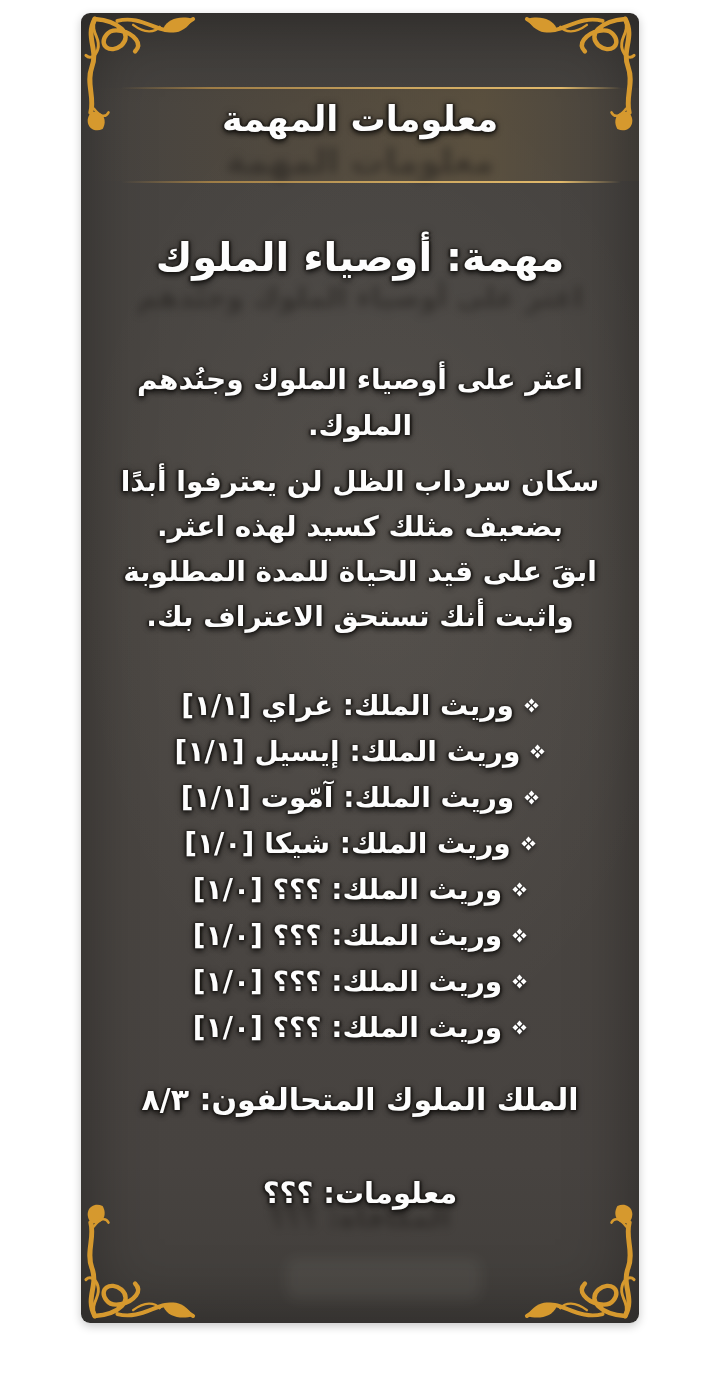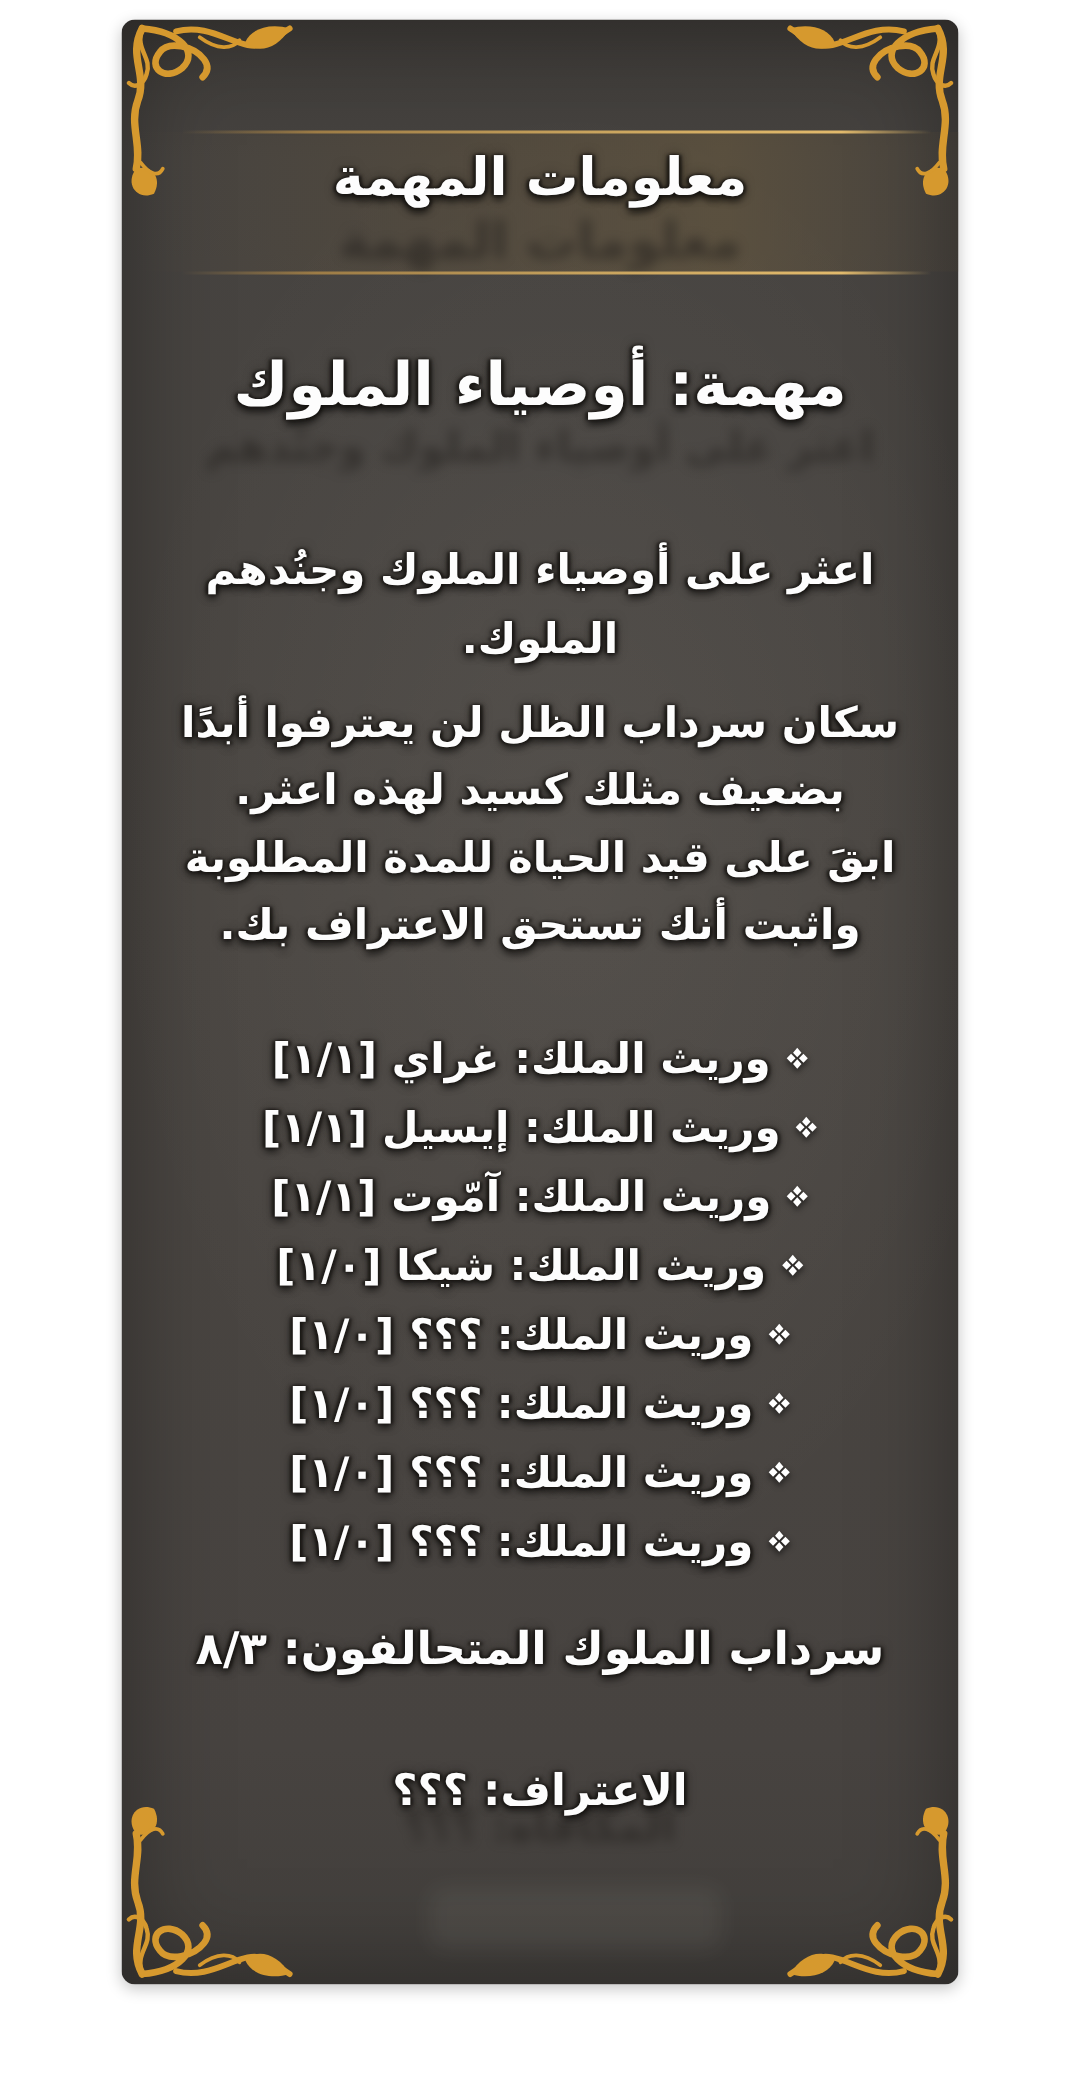--- a/index.html
+++ b/index.html
@@ -199,26 +199,26 @@
     <div class="obj-row">
       <svg class="bullet">
           <use href="#diamondBullet"></use>
         </svg>
       <span class="label">وريث الملك: ؟؟؟</span>
       <span class="num">[١/٠]</span>
     </div>
   </div>
 
   <div class="txt allies-line">
-    <span>سرداب الملوك المتحالفون:</span>
+    <span>الملك الملوك المتحالفون:</span>
     <span class="num">٨/٣</span>
   </div>
 
   <div class="ghost reward-ghost">
     <span>المكافأة:</span> <span>؟؟؟</span>
   </div>
   <div class="txt reward-line">
-    <span>الاعتراف:</span>
+    <span>معلومات:</span>
     <span>؟؟؟</span>
   </div>
 
   <div class="glow-bottom"></div>
 </div>
 
 </body></html>

